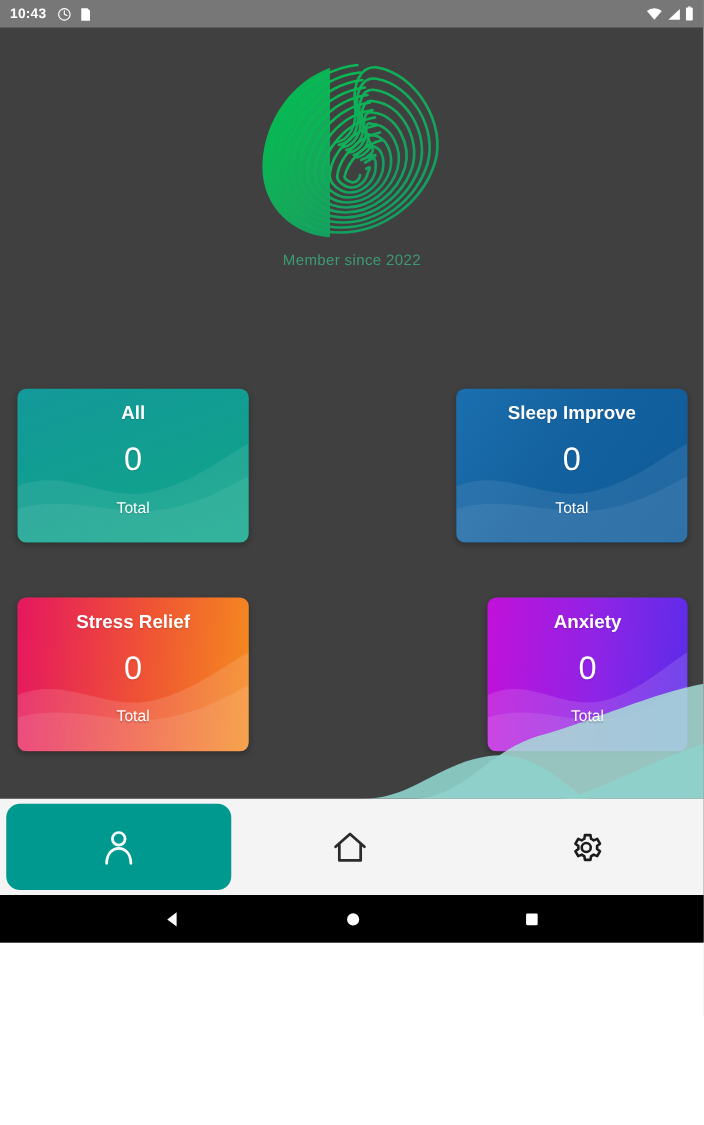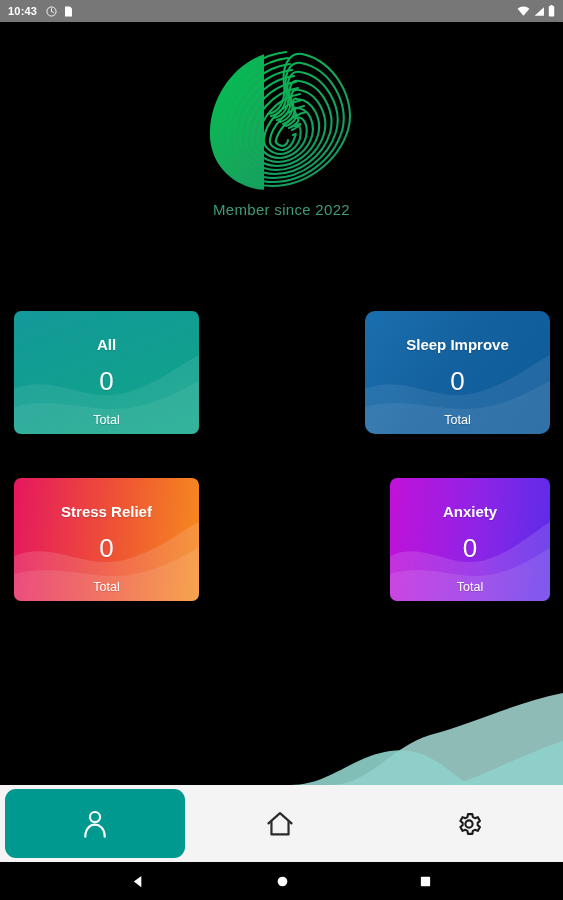--- a/index.html
+++ b/index.html
@@ -5,22 +5,22 @@
 <style>
   * { margin:0; padding:0; box-sizing:border-box; }
   html, body {
     width:563px; height:900px;
     font-family:"Liberation Sans", sans-serif;
     background:#ffffff;
     overflow:hidden;
   }
   #app {
     position:relative;
-    width:563px; height:900px;
-    background:#000000;
+    width:563px; height:754px;
+    background:#404040;
   }
 
   
   .statusbar {
     position:absolute; top:0; left:0;
     width:563px; height:22px;
     background:#777777;
     display:flex; align-items:center;
     padding:0 8px;
     z-index:40;
@@ -35,21 +35,21 @@
   .sb-ico { display:block; }
 
   
   .logo-wrap {
     position:absolute; top:42px; left:0; width:563px;
     display:flex; flex-direction:column; align-items:center;
   }
   .logo-svg { display:block; }
   .member-since {
     margin-top:4px;
-    font-size:15px;
+    font-size:12px;
     color:#3d9b74;
     letter-spacing:0.3px;
     text-align:right;
   }
 
   
   .session-history {
     position:absolute; top:268px; left:0; width:563px;
     text-align:center;
     font-size:10.5px;
@@ -70,21 +70,21 @@
   .card {
     position:relative;
     height:123px;
     border-radius:7px;
     overflow:hidden;
     box-shadow:0 2px 5px rgba(0,0,0,0.28);
     display:flex;
     flex-direction:column;
     align-items:center;
     justify-content:flex-start;
-    padding-top:26px;
+    padding-top:12px;
     cursor:pointer;
   }
   .card .wave {
     position:absolute; left:0; bottom:0;
     width:100%; height:100%;
     pointer-events:none;
   }
   .card-title {
     position:relative; z-index:2;
     color:#ffffff;
@@ -106,21 +106,21 @@
     position:relative; z-index:2;
     color:#ffffff;
     font-size:12.5px;
     font-weight:normal;
     line-height:1;
     margin-top:20px;
     text-shadow:0 1px 1px rgba(0,0,0,0.18);
   }
   
   .card-all    { background:linear-gradient(160deg,#13999a 0%,#11a08e 60%,#12a88c 100%); }
-  .card-sleep  { background:linear-gradient(125deg,#1b6fae 0%,#14619f 45%,#0f5b9a 100%);border-radius:10px; }
+  .card-sleep  { background:linear-gradient(125deg,#1b6fae 0%,#14619f 45%,#0f5b9a 100%); }
   .card-stress { background:linear-gradient(95deg,#e5175f 0%,#ef5434 55%,#f58b1e 100%); }
   .card-anx    { background:linear-gradient(95deg,#c211d9 0%,#8d24e6 55%,#5a2ce9 100%);margin-left:25px; }
 
   
   .hills {
     position:absolute;
     left:0; bottom:115px;
     width:563px; height:110px;
     pointer-events:none;
     z-index:1;

